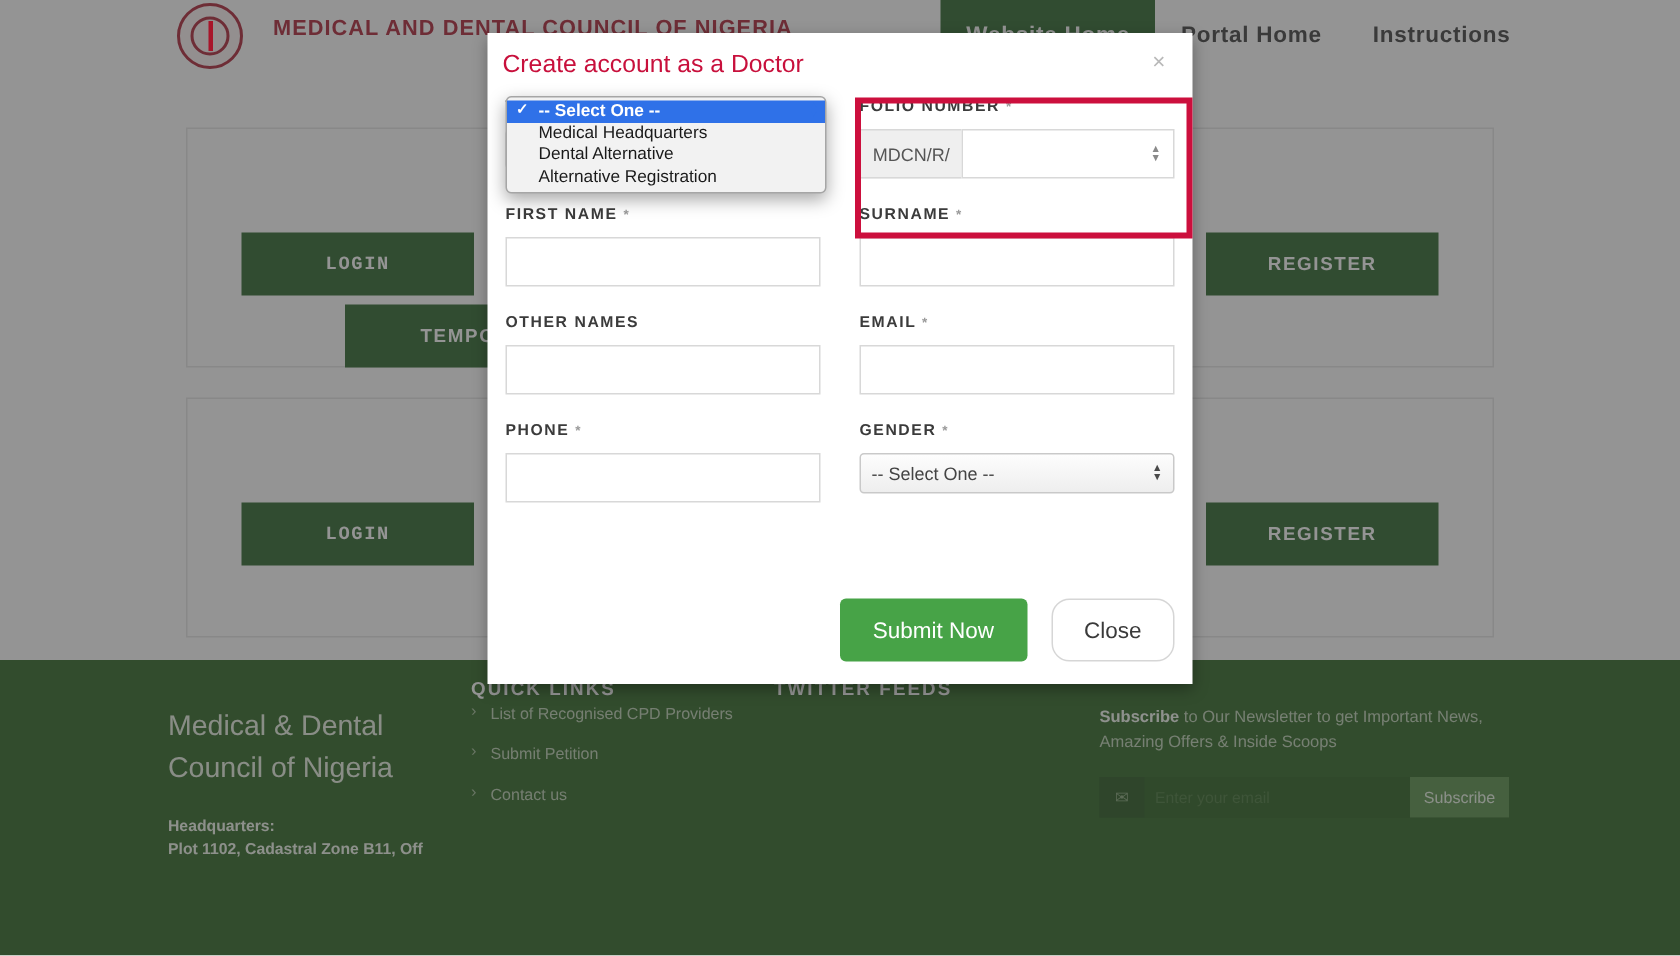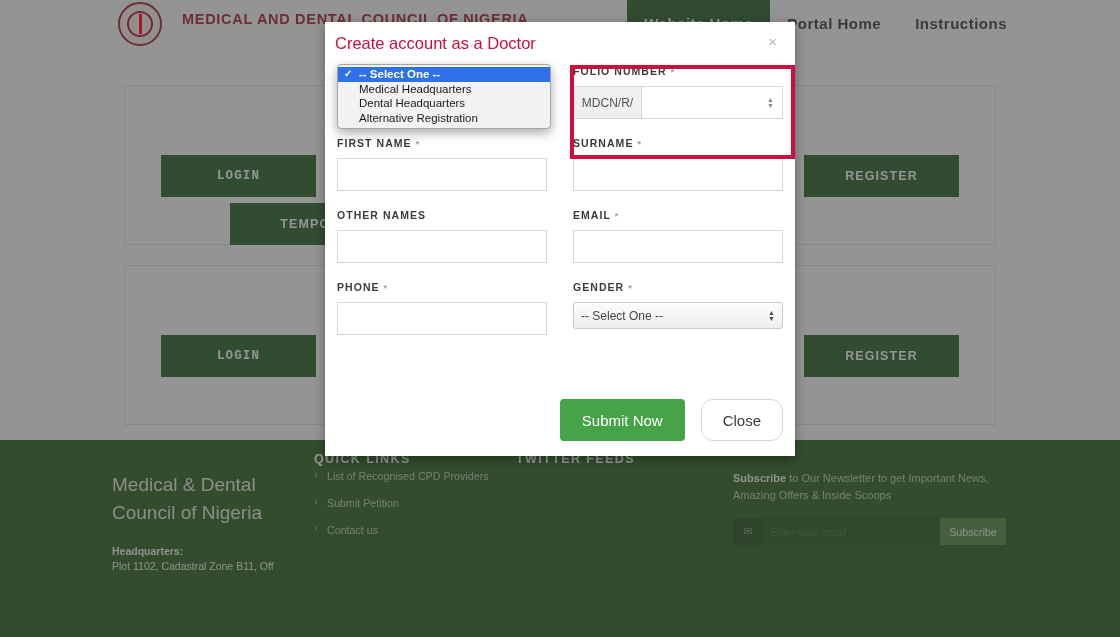--- a/index.html
+++ b/index.html
@@ -75,21 +75,21 @@
   
   .footer{
     position:absolute; left:0; right:0; bottom:0; height:197px;
     background:#215c15; color:#dfe9d9; overflow:hidden;
   }
   .f-brand{
     position:absolute; left:112px; top:31px;
     font-size:19px; line-height:28px; color:#e6efe0; width:210px;
   }
   .f-hqlabel{ position:absolute; left:112px; top:105px; font-size:10.5px; font-weight:bold; color:#eef5ea; }
-  .f-hqaddr{ position:absolute; left:112px; top:120px; font-size:10.5px; font-weight:normal; color:#eef5ea; white-space:nowrap; }
+  .f-hqaddr{ position:absolute; left:112px; top:120px; font-size:10.5px; font-weight:bold; color:#eef5ea; white-space:nowrap; }
 
   .f-head{
     position:absolute; font-size:12.5px; font-weight:bold;
     letter-spacing:1.4px; color:#ffffff;
   }
   .ql-head{ left:314px; top:12px; }
   .tw-head{ left:516px; top:12px; }
 
   .ql-list{ position:absolute; left:314px; top:30px; width:210px; }
   .ql-item{
@@ -332,21 +332,21 @@
               </span>
           </div>
 
           <div class="dropdown">
             <div class="dd-scrollbtn">
                 <span>▲</span>
                 <span>▼</span>
               </div>
             <div class="dd-item sel">-- Select One --</div>
             <div class="dd-item">Medical Headquarters</div>
-            <div class="dd-item">Dental Headquarters</div>
+            <div class="dd-item">Dental Alternative</div>
             <div class="dd-item">Alternative Registration</div>
           </div>
         </div>
 
         <div class="fcol">
           <label class="flabel">
             <span>FOLIO NUMBER</span>
             <span class="req">*</span>
           </label>
           <div class="fgroup">

